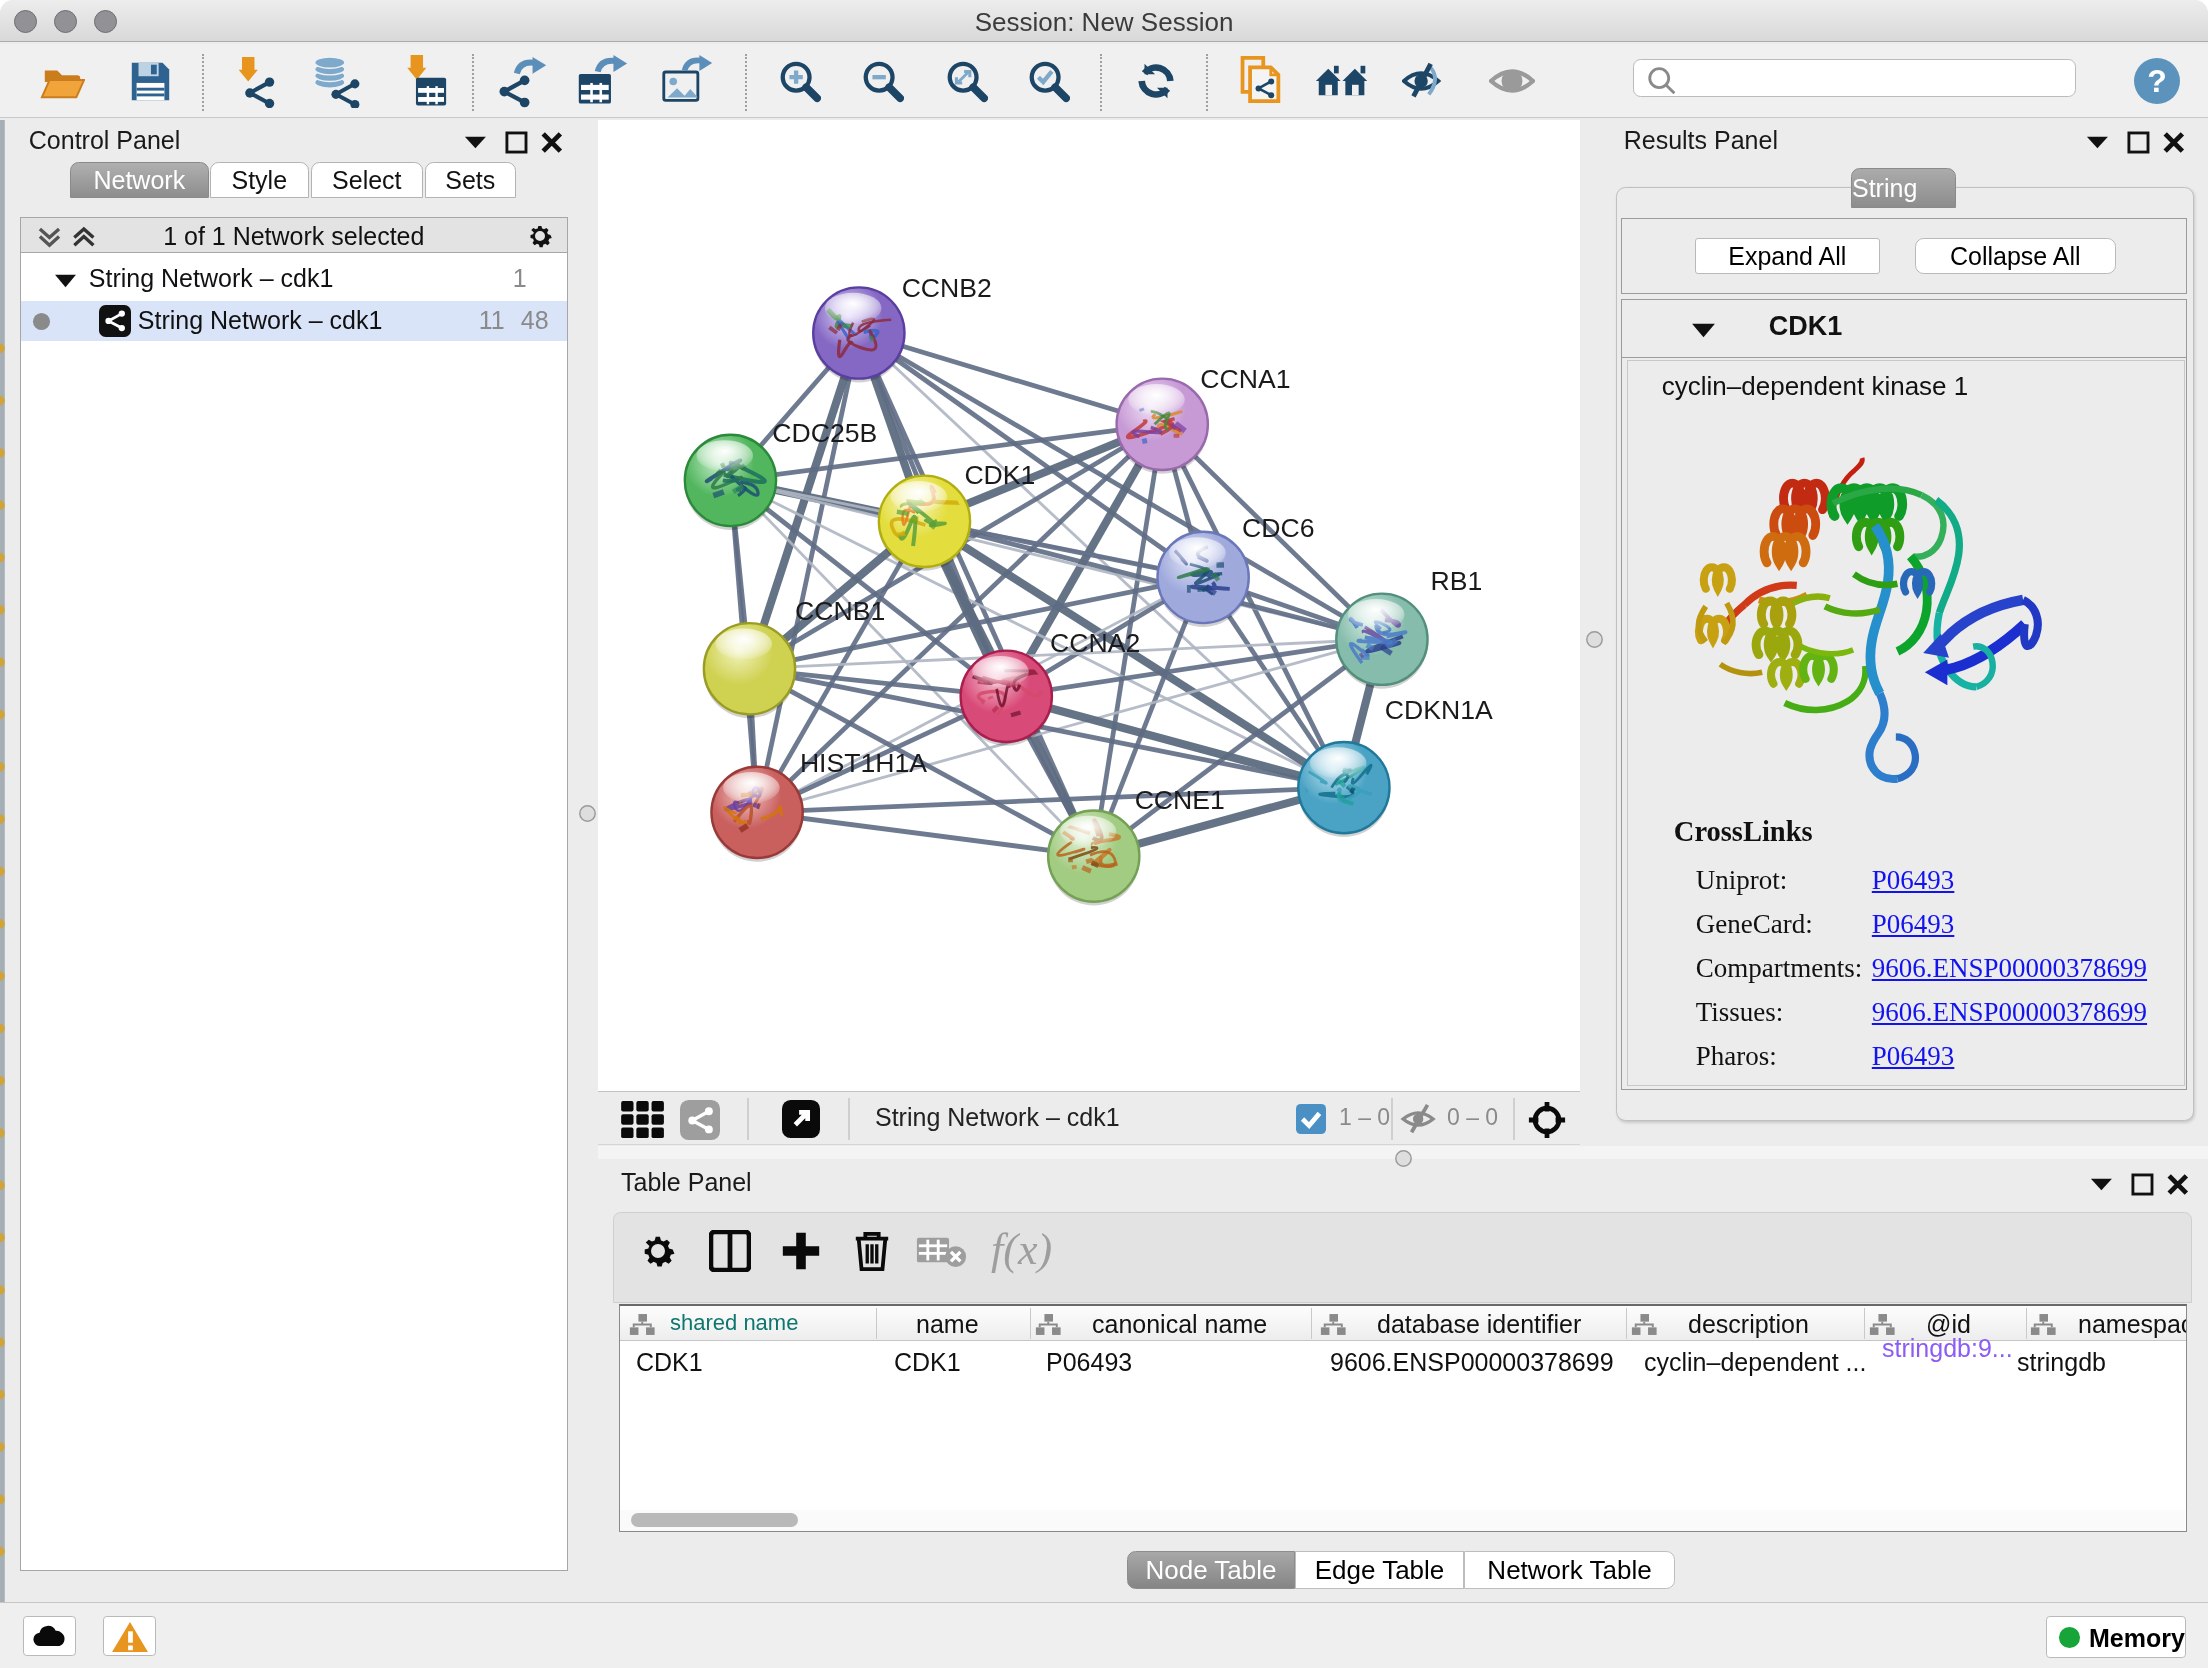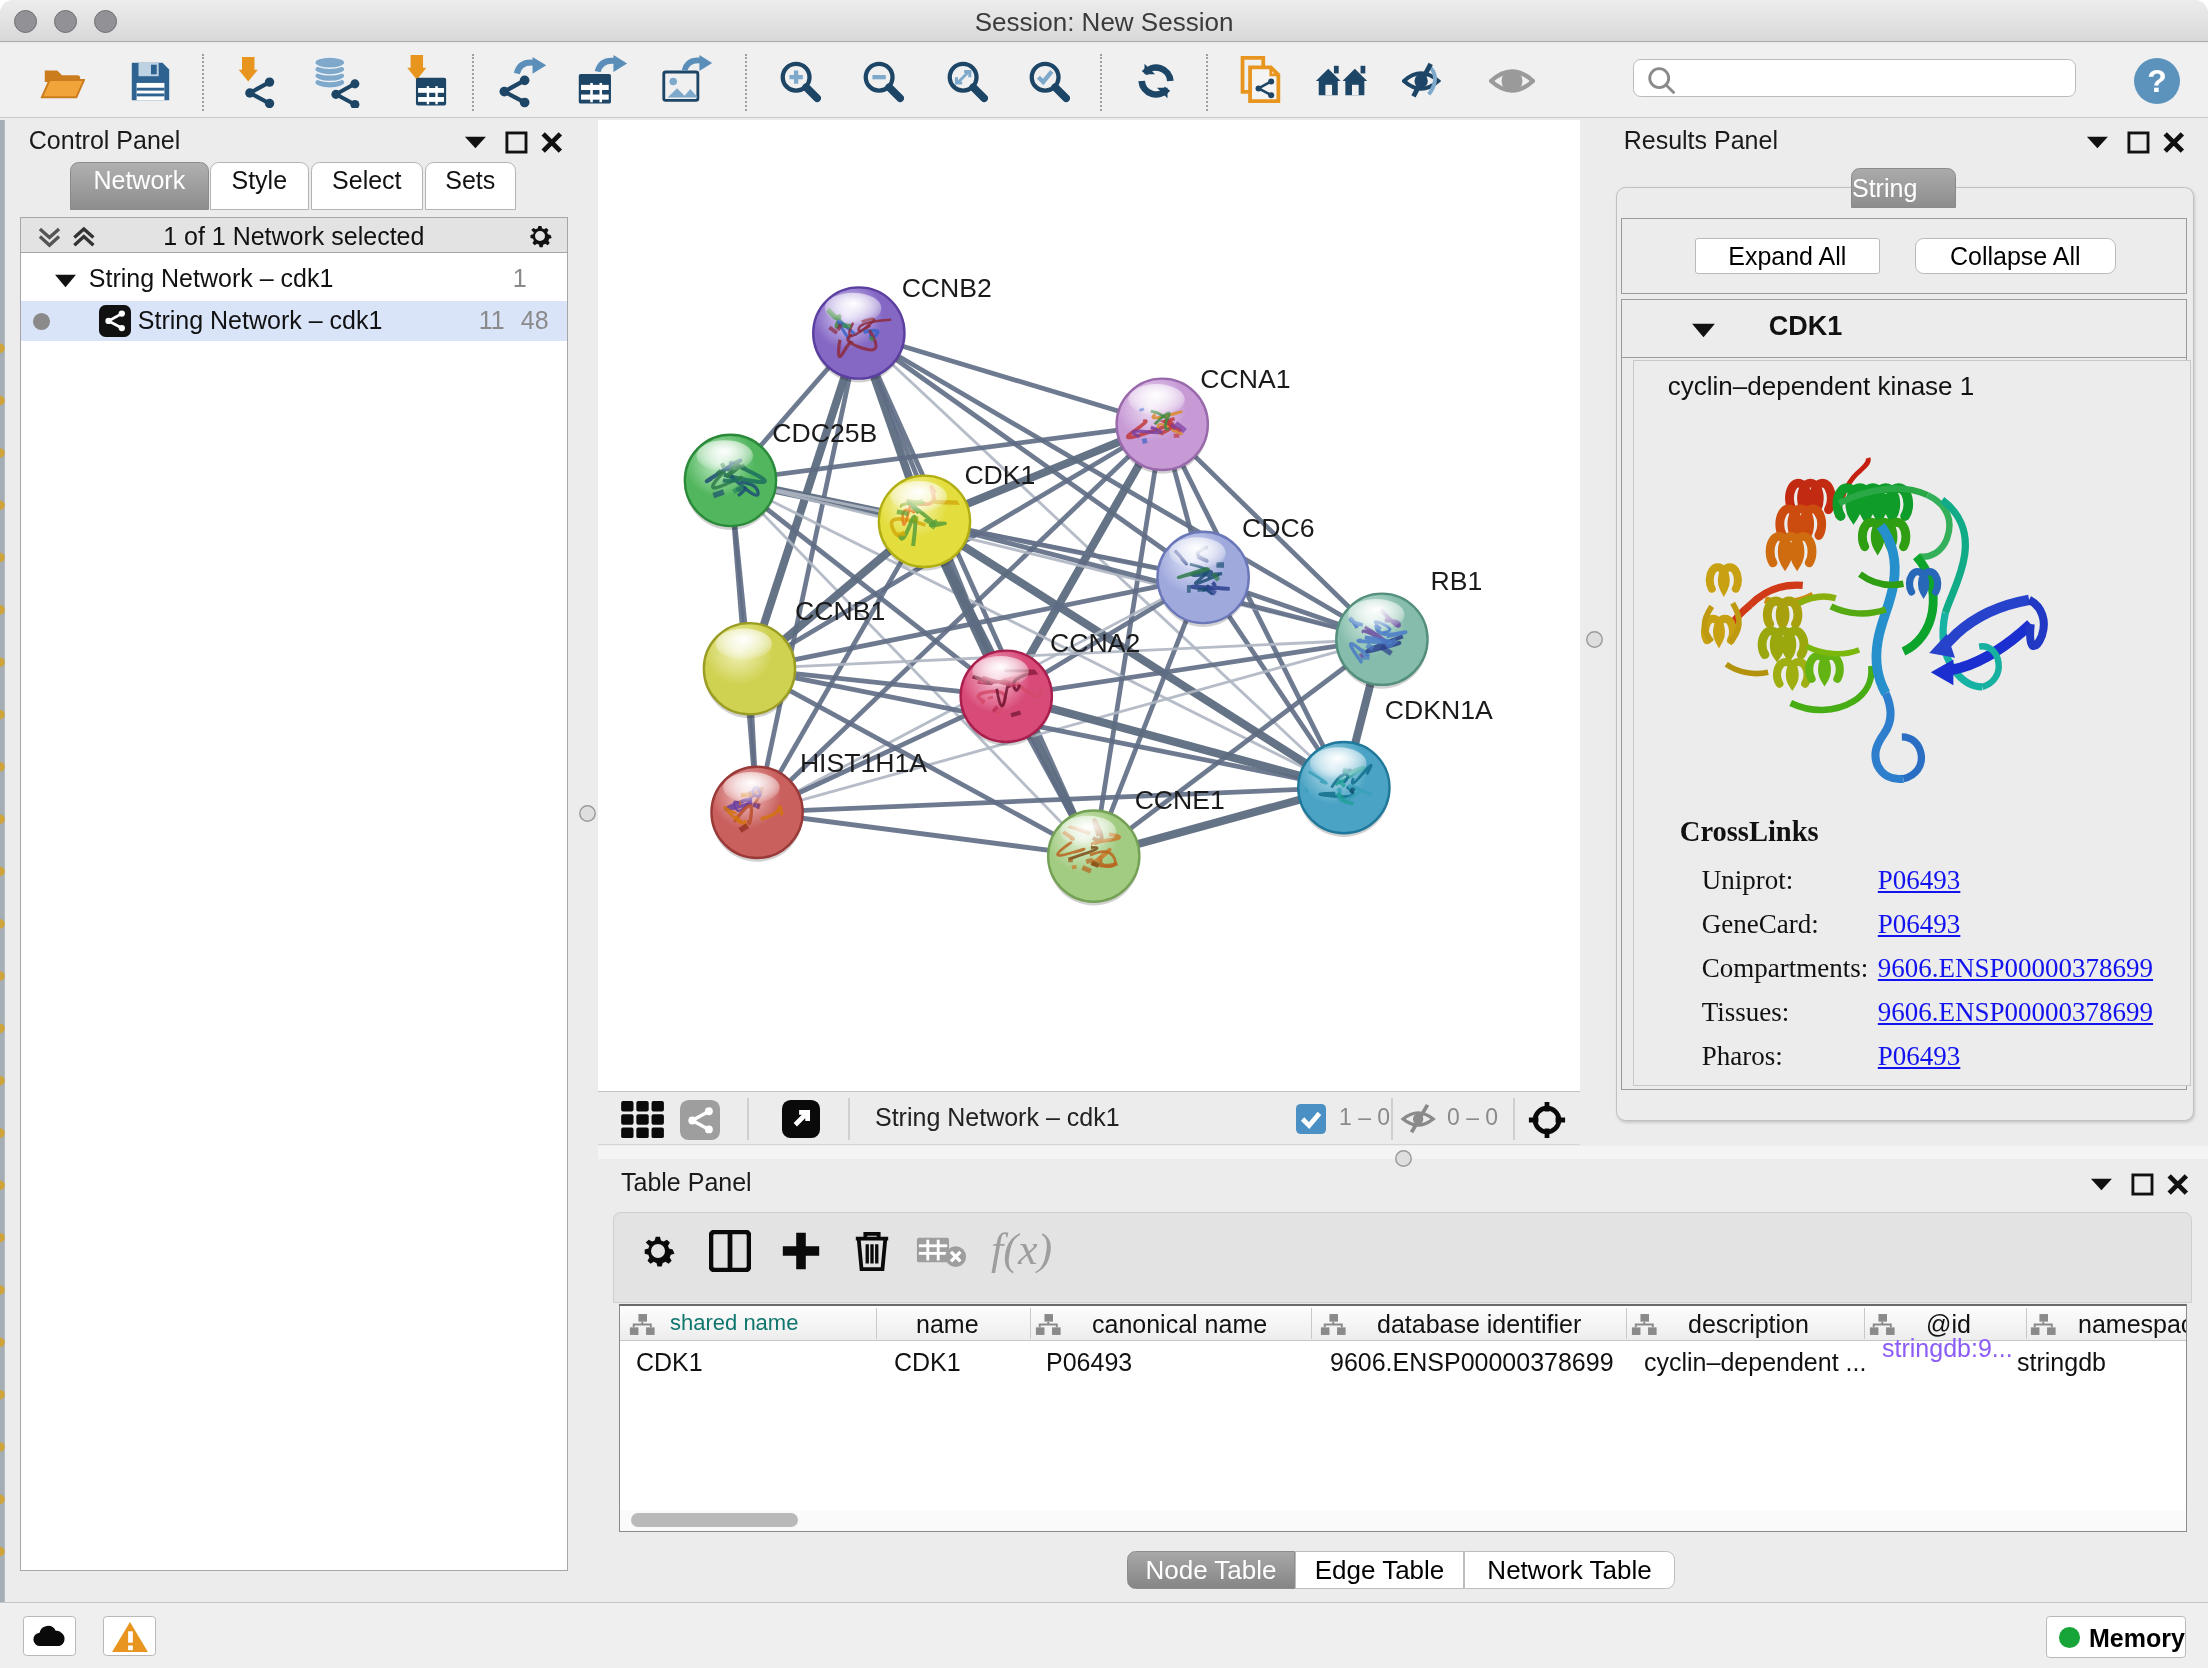--- a/index.html
+++ b/index.html
@@ -6,21 +6,21 @@
 .abs { position:absolute; }
 #titlebar { position:absolute; left:0; top:0; width:100%; height:42px; background:linear-gradient(#ededed,#d8d8d8); border-bottom:1.9px solid #ababab; }
 .tl { position:absolute; top:9.5px; width:23px; height:23px; border-radius:50%; background:#919196; border:1.4px solid #6e6e73; }
 #title { position:absolute; top:6.7px; width:100%; text-align:center; font-size:26px; color:#3b3b3b; }
 #toolbar { position:absolute; left:0; top:44px; width:100%; height:74px; background:#f0f0f0; border-bottom:1.9px solid #c9c9c9; }
 .vsep { position:absolute; top:9.5px; height:57px; width:0; border-left:2.4px dotted #9f9f9f; }
 #searchbox { position:absolute; left:1633px; top:15px; width:443px; height:38px; background:#fff; border:1.9px solid #bbb; border-radius:7.6px; }
 #helpbtn { position:absolute; left:2134px; top:14.3px; width:46px; height:46px; border-radius:50%; background:#5b93bd; color:#fff; font-weight:bold; font-size:32px; text-align:center; line-height:46px; }
 #main { position:absolute; left:0; top:120px; width:100%; height:1482px; background:#ececec; }
 .paneltitle { font-size:25px; color:#1a1a1a; }
-.tab { position:absolute; top:0; height:48px; background:#fff; border:1.4px solid #b3b3b3; border-radius:8.6px 8.6px 0 0; font-size:25px; text-align:center; color:#111; line-height:34px; }
+.tab { position:absolute; top:0; height:36px; background:#fff; border:1.4px solid #b3b3b3; border-radius:8.6px 8.6px 0 0; font-size:25px; text-align:center; color:#111; line-height:34px; }
 .tabsel { background:linear-gradient(#b0b0b0,#8d8d8d); color:#fff; border-color:#8a8a8a; }
 #netview { position:absolute; left:598px; top:0px; width:982px; height:971px; background:#fff; }
 #nettb { position:absolute; left:598px; top:971px; width:982px; height:54px; background:#ececec; border-top:1.9px solid #c2c2c2; border-bottom:1px solid #d5d5d5; }
 #resultspanel { position:absolute; left:1617px; top:0; width:592px; height:1040px; }
 #tablepanel { position:absolute; left:598px; top:1040px; width:1610px; height:431px; }
 #statusbar { position:absolute; left:0; top:1602px; width:100%; height:67px; background:#efefef; border-top:1.9px solid #c6c6c6;font-weight:bold; }
 .btn { background:#fff; border:1.4px solid #b9b9b9; border-radius:3.8px; }
 a.lnk { color:#1213ee; text-decoration:underline; }
 </style></head><body>
 <div id="win">
@@ -674,21 +674,21 @@
         <div class="btn abs" style="left:73px;top:19px;width:185px;height:36px;font-size:25px;text-align:center;line-height:34px;border-radius:3px">Expand All</div>
         <div class="btn abs" style="left:293px;top:19px;width:201px;height:36px;font-size:25px;text-align:center;line-height:34px;border-radius:8.6px">Collapse All</div>
       </div>
       <div class="abs" style="left:3.8px;top:111px;width:566px;height:791px;border:1.9px solid #9a9a9a;background:#ececec">
         <div class="abs" style="left:0;top:0;width:100%;height:58px;border-bottom:1.9px solid #9a9a9a">
           <svg class="abs" style="left:68px;top:21px" width="27" height="19" viewBox="0 0 28 20">
                 <path d="M2 3 l12 14 l12 -14 z" fill="#111"></path>
               </svg>
           <div class="abs" style="left:147px;top:11.4px;font-size:27px;font-weight:bold;color:#111">CDK1</div>
         </div>
-        <div class="abs" style="left:11px;top:60px;width:558px;height:726px;background:#ececec;border:1px solid #c8c8c8">
+        <div class="abs" style="left:5px;top:60px;width:558px;height:726px;background:#ececec;border:1px solid #c8c8c8">
           <div class="abs" style="left:34px;top:9.5px;font-size:26px;color:#111">cyclin–dependent kinase 1</div>
           <svg class="abs" style="left:17px;top:52px" width="521" height="439" viewBox="0 0 600 545">
                 <path d="M208 130 C 212 105 220 85 236 72 C 242 66 248 62 246 56" fill="none" stroke="#c51f10" stroke-width="6"></path>
                 <path d="M152 120 a 11 19 0 1 1 15 0 a 11 19 0 1 1 15 0 a 11 19 0 1 1 15 0 " fill="none" stroke="#c22a12" stroke-width="11" stroke-linecap="round"></path>
                 <path d="M140 152 a 11 19 0 1 1 15 0 a 11 19 0 1 1 15 0 a 11 19 0 1 1 15 0 " fill="none" stroke="#cc4c10" stroke-width="11" stroke-linecap="round"></path>
                 <path d="M128 186 a 11 19 0 1 1 15 0 a 11 19 0 1 1 15 0 a 11 19 0 1 1 15 0 " fill="none" stroke="#cf6c10" stroke-width="11" stroke-linecap="round"></path>
                 <path d="M100 238 C 118 220 140 212 165 214 M100 238 C 88 248 80 256 76 264" fill="none" stroke="#d03a18" stroke-width="9"></path>
                 <path d="M118 232 C 140 238 160 236 178 226" fill="none" stroke="#cf8c12" stroke-width="9"></path>
                 <path d="M52 218 a 10 16 0 1 1 15 0 a 10 16 0 1 1 15 0 " fill="none" stroke="#c8a112" stroke-width="10" stroke-linecap="round"></path>
                 <path d="M46 282 a 10 16 0 1 1 15 0 a 10 16 0 1 1 15 0 " fill="none" stroke="#c8a112" stroke-width="10" stroke-linecap="round"></path>

